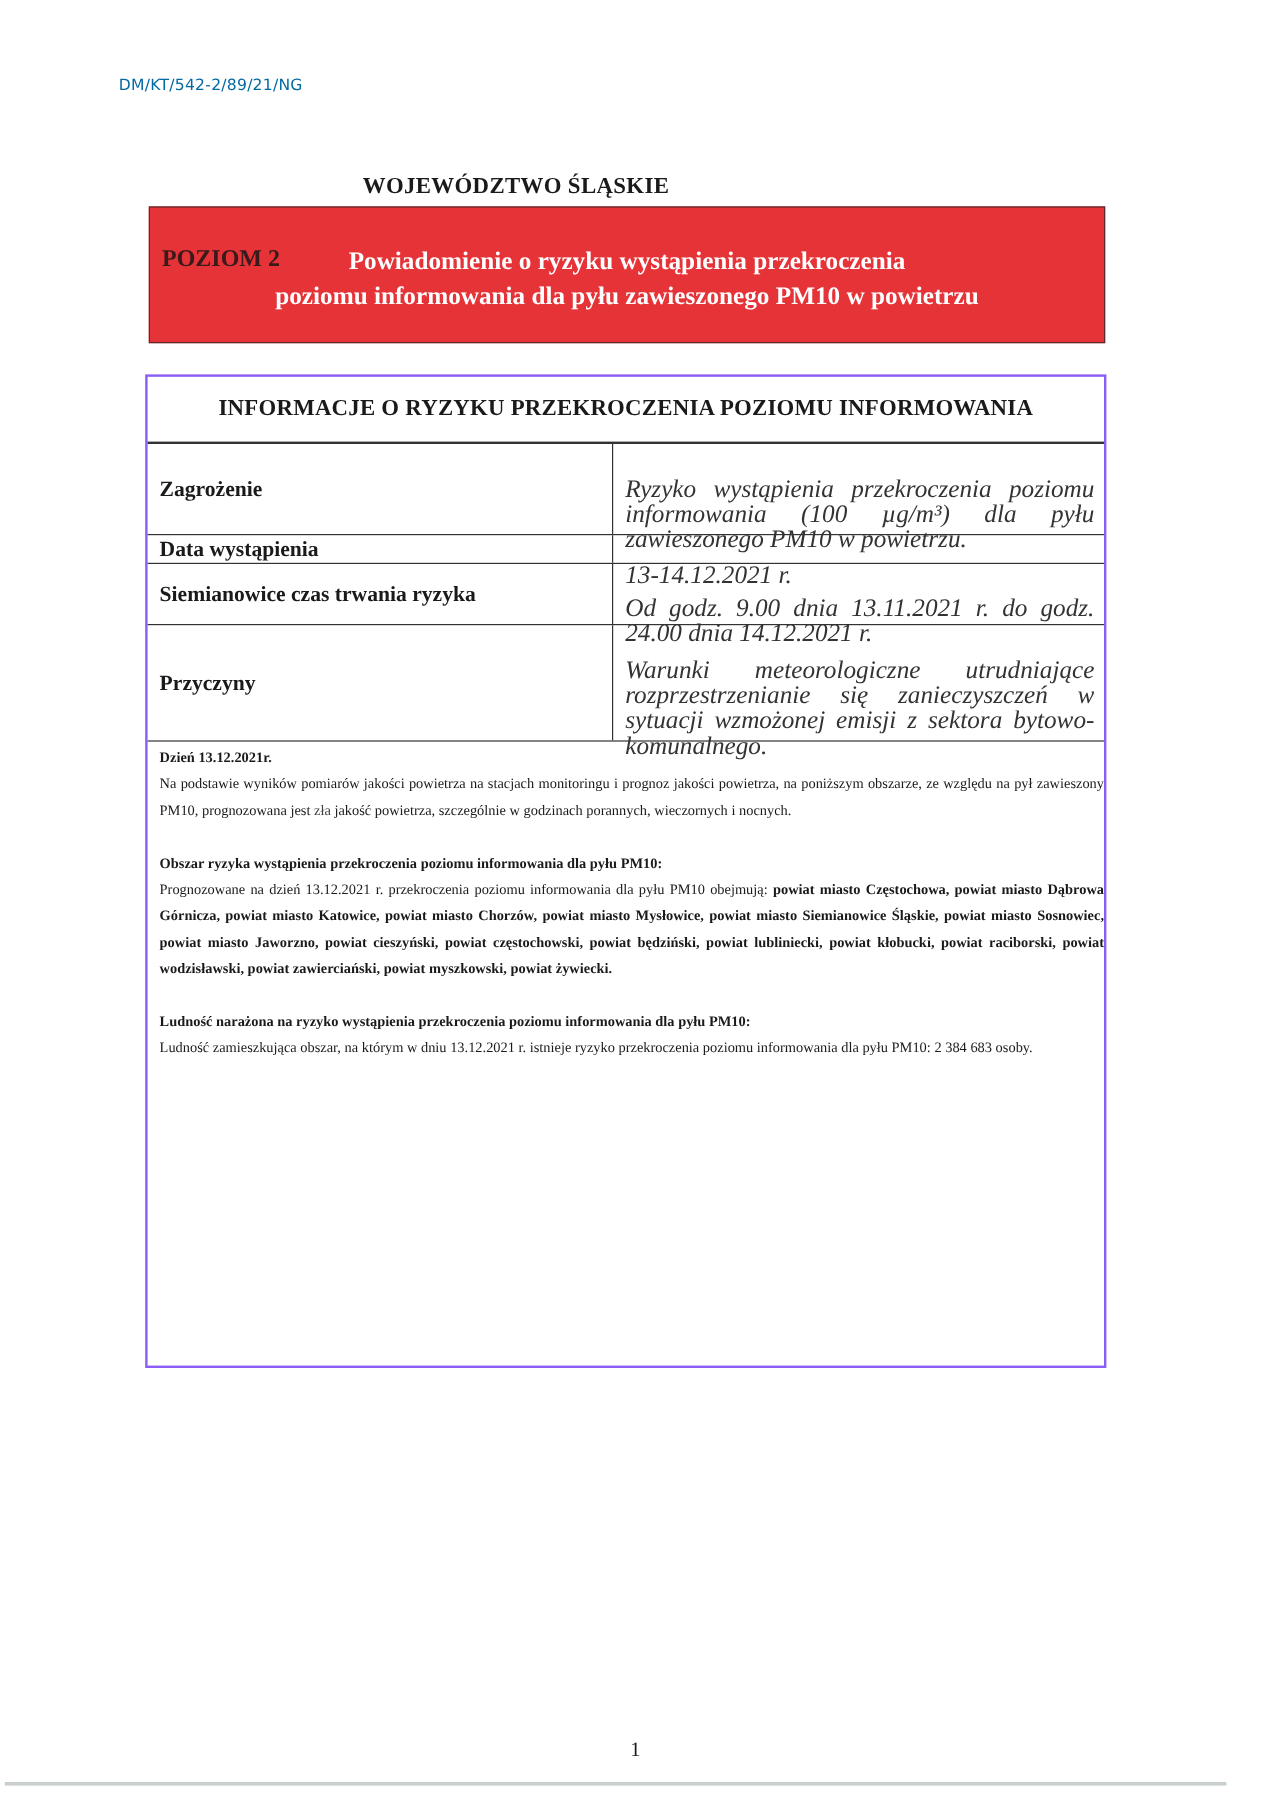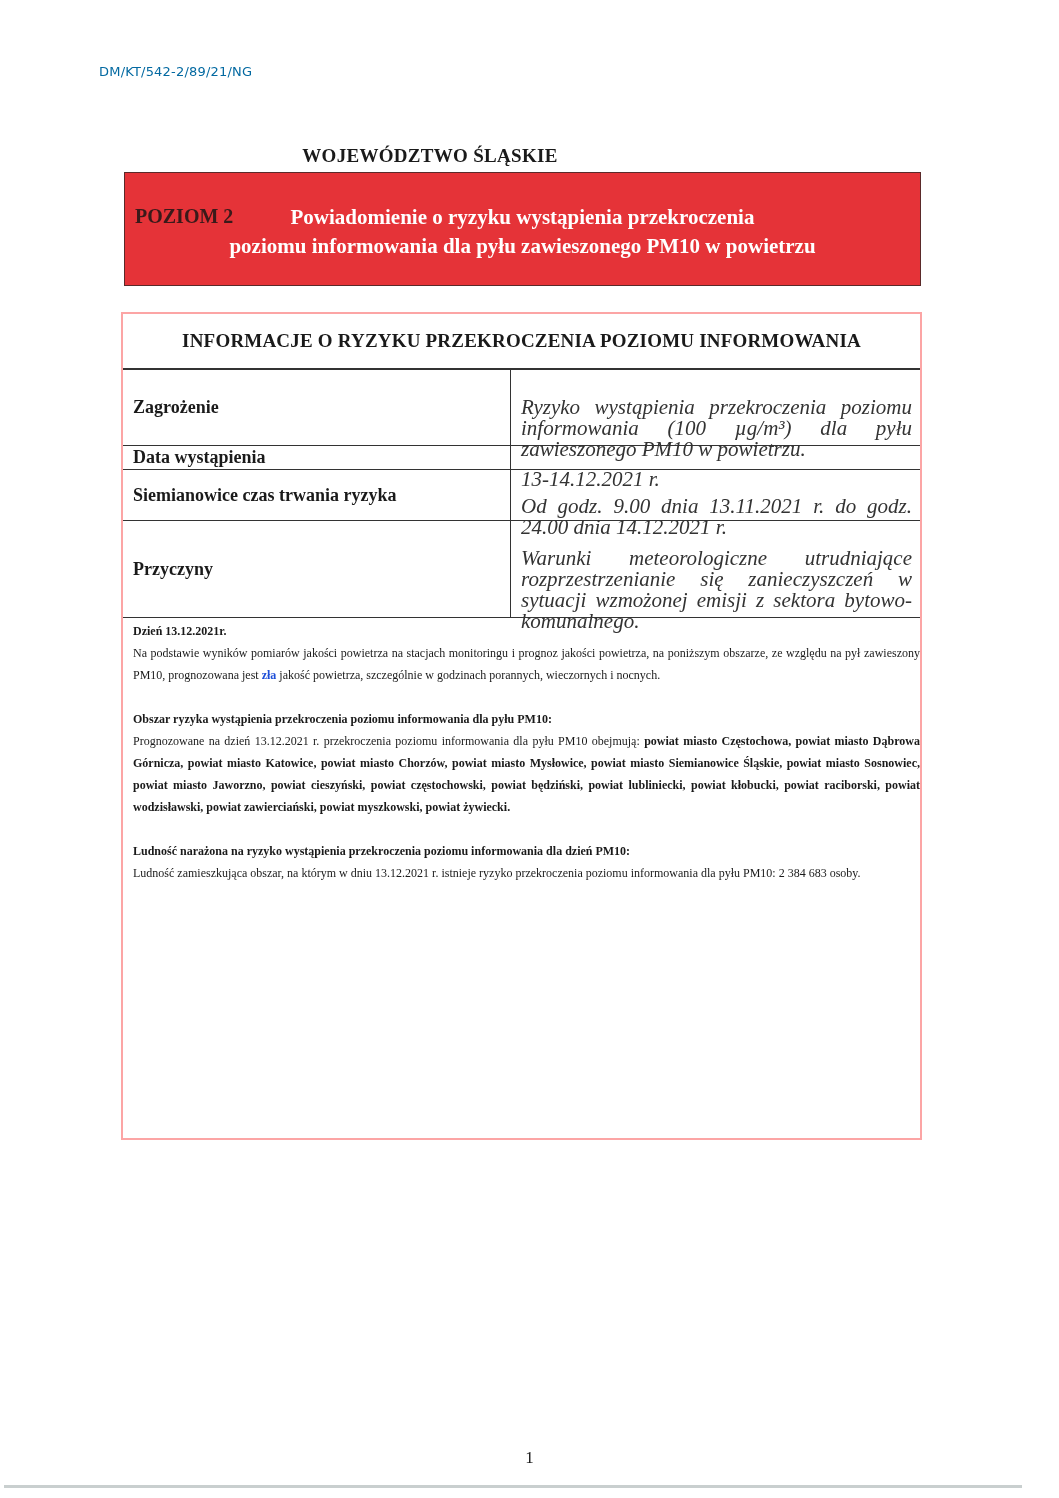--- a/index.html
+++ b/index.html
@@ -8,33 +8,33 @@
   .docref { position:absolute; left:99px; top:64px; font-family:"DejaVu Sans", sans-serif;
             font-size:13px; color:#0369a1; letter-spacing:0.2px; }
   .region { position:absolute; left:0; width:860px; top:145px; text-align:center;
             font-weight:bold; font-size:19px; letter-spacing:0.3px; }
   .banner { position:absolute; left:124px; top:172px; width:797px; height:114px;
             background:#e53338; border:1px solid #5a2a2a; box-sizing:border-box; }
   .banner .level { position:absolute; left:10px; top:4px; font-weight:bold; font-size:20px; color:#3a1a1a;margin-top:28px; }
   .banner .title { position:absolute; left:0; right:0; top:30px; text-align:center;
                    font-weight:bold; font-size:21px; line-height:29px; color:#ffffff; }
   .tbl { position:absolute; left:121px; top:312px; width:801px; height:828px;
-         border:2px solid #fca5a5; box-sizing:border-box; }
+         border:2px solid #8b5cf6; box-sizing:border-box; }
   .tbl .head { height:54px; border-bottom:2px solid #333; text-align:center;
                font-weight:bold; font-size:19px; line-height:54px; letter-spacing:0.2px; }
   .row { display:flex; border-bottom:1.5px solid #333; }
   .row .lbl { width:388px; border-right:1.5px solid #333; font-weight:bold; font-size:18px;
               padding:0 10px; box-sizing:border-box; display:flex; align-items:center; }
   .row .val { flex:1; font-style:italic; font-size:21px; line-height:21px; padding:2px 8px 2px 10px;
               text-align:justify; color:#333;margin-top:23px; }
   .body { padding:2px 0 0 10px; font-size:12px; line-height:22px; text-align:justify; }
   .body p { margin:0; }
   .body .h { font-weight:bold; }
   .body .gap { height:22px; }
-  .red { color:#1d4ed8; font-weight:bold; }
+  .red { color:#404040; font-weight:normal; }
   .b { font-weight:bold; }
   .pagenum { position:absolute; left:0; width:1059px; top:1448px; text-align:center; font-size:17px; }
   .rule { position:absolute; left:4px; width:1018px; top:1485px; height:3px; background:#c9cfcf; }
 </style>
 </head>
 <body>
 
 <div class="docref">DM/KT/542-2/89/21/NG</div>
 <div class="region">WOJEWÓDZTWO ŚLĄSKIE</div>
 
@@ -66,19 +66,19 @@
     <div class="val" style="padding-top:4px;">Warunki meteorologiczne utrudniające rozprzestrzenianie się zanieczyszczeń w sytuacji wzmożonej emisji z sektora bytowo-komunalnego.</div>
   </div>
 
   <div class="body">
     <p class="h">Dzień 13.12.2021r.</p>
     <p><span>Na podstawie wyników pomiarów jakości powietrza na stacjach monitoringu i prognoz jakości powietrza, na poniższym obszarze, ze względu na pył zawieszony PM10, prognozowana jest </span><span class="red">zła</span><span> jakość powietrza, szczególnie w godzinach porannych, wieczornych i nocnych.</span></p>
     <div class="gap"></div>
     <p class="h">Obszar ryzyka wystąpienia przekroczenia poziomu informowania dla pyłu PM10:</p>
     <p><span>Prognozowane na dzień 13.12.2021 r. przekroczenia poziomu informowania dla pyłu PM10 obejmują: </span><span class="b">powiat miasto Częstochowa, powiat miasto Dąbrowa Górnicza, powiat miasto Katowice, powiat miasto Chorzów, powiat miasto Mysłowice, powiat miasto Siemianowice Śląskie, powiat miasto Sosnowiec, powiat miasto Jaworzno, powiat cieszyński, powiat częstochowski, powiat będziński, powiat lubliniecki, powiat kłobucki, powiat raciborski, powiat wodzisławski, powiat zawierciański, powiat myszkowski, powiat żywiecki.</span></p>
     <div class="gap"></div>
-    <p class="h">Ludność narażona na ryzyko wystąpienia przekroczenia poziomu informowania dla dzień PM10:</p>
+    <p class="h">Ludność narażona na ryzyko wystąpienia przekroczenia poziomu informowania dla pyłu PM10:</p>
     <p>Ludność zamieszkująca obszar, na którym w dniu 13.12.2021 r. istnieje ryzyko przekroczenia poziomu informowania dla pyłu PM10: 2 384 683 osoby.</p>
   </div>
 </div>
 
 <div class="pagenum">1</div>
 <div class="rule"></div>
 
 </body></html>

